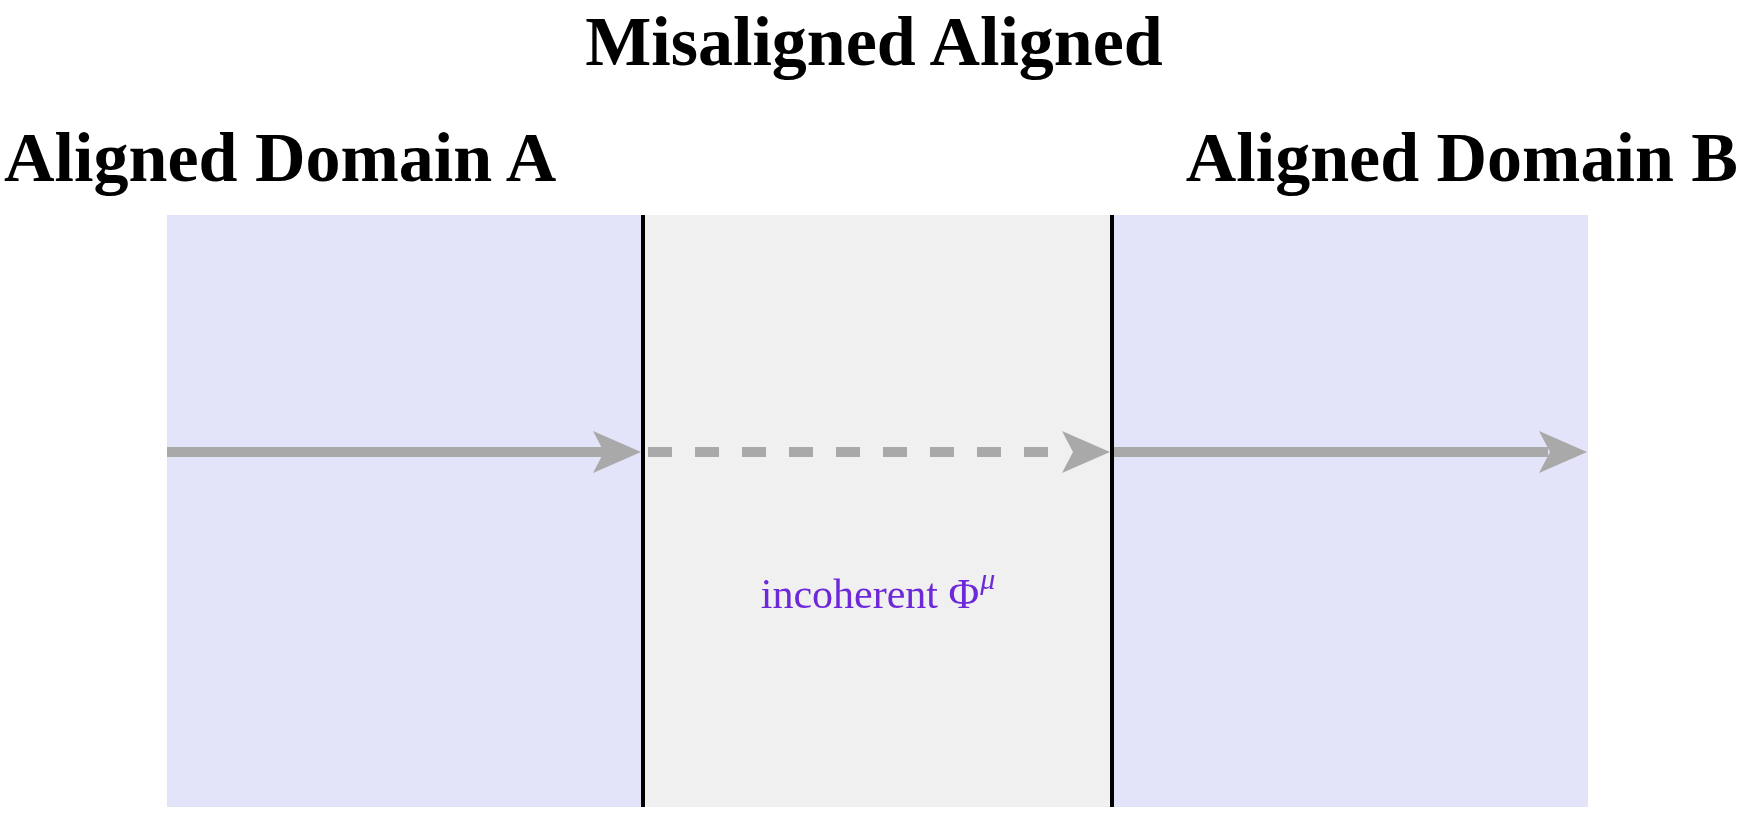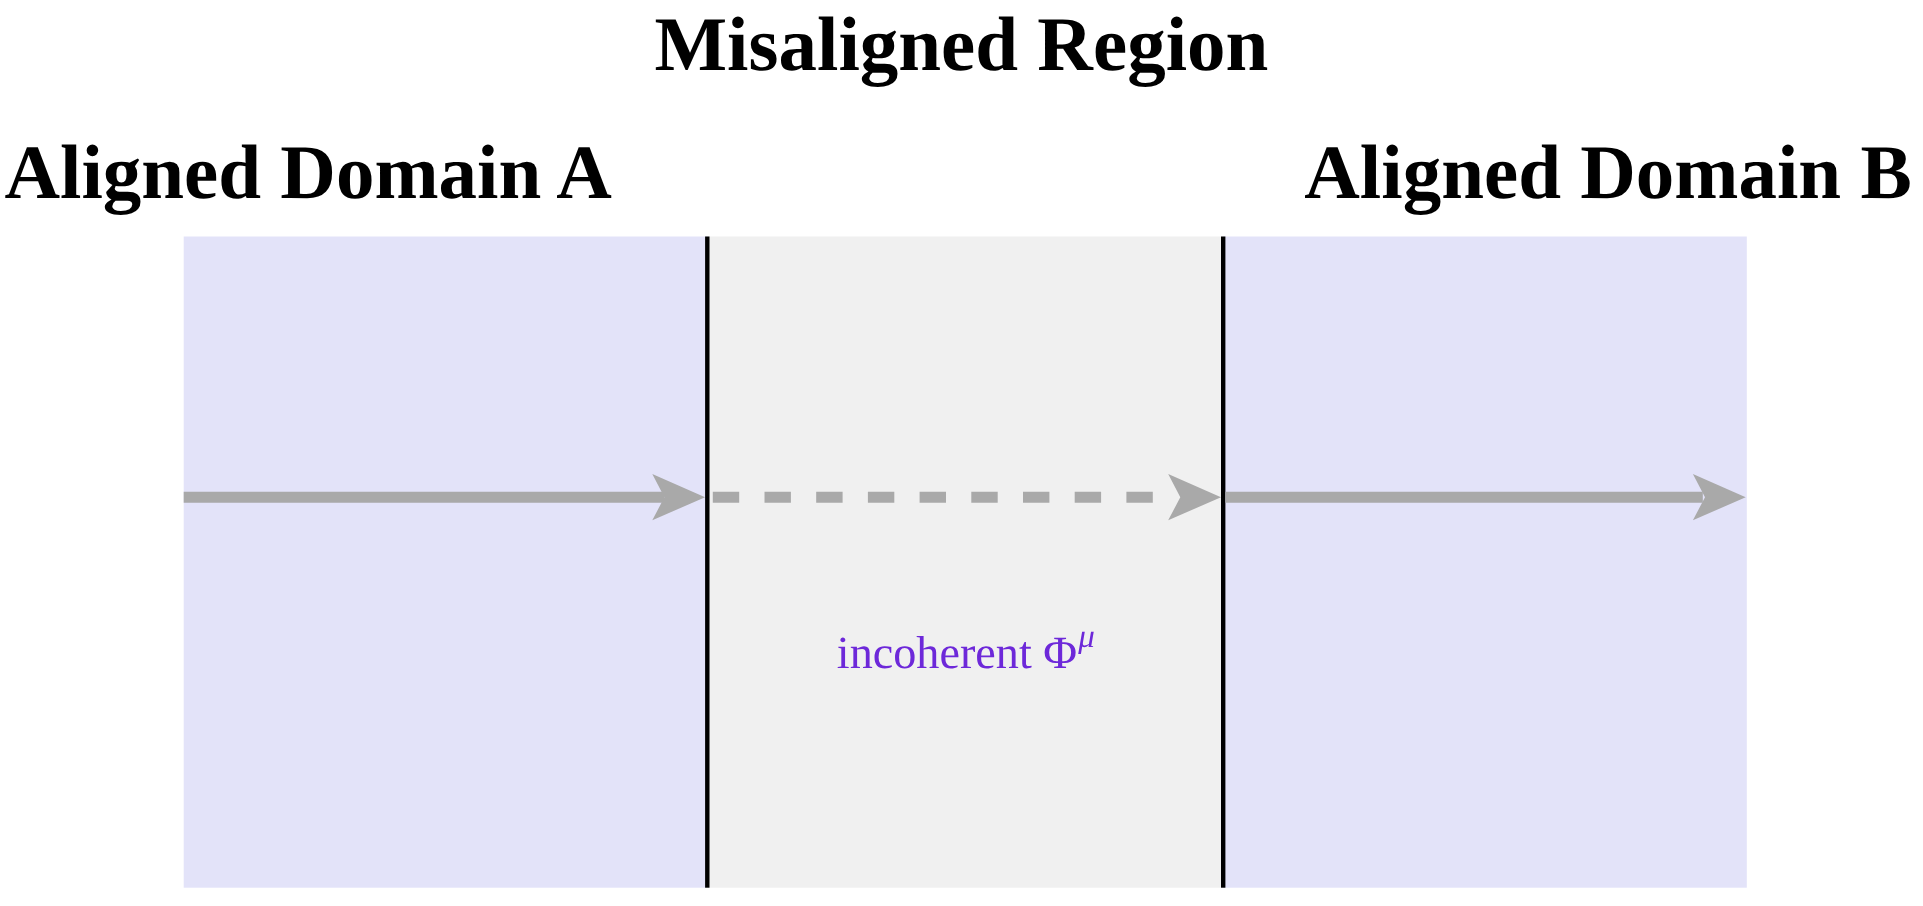--- a/index.html
+++ b/index.html
@@ -86,21 +86,21 @@
     position: relative;
     top: -4px;
     left: 1px;
   }
 </style>
 </head>
 <body>
 
 <div class="figure">
 
-  <div class="title">Misaligned Region</div>
+  <div class="title">Misaligned Aligned</div>
 
   <div class="domain-label label-a">Aligned Domain A</div>
 
   <div class="domain-label label-b">Aligned Domain B</div>
 
   <div class="band">
     <div class="region region-left" style="background: rgb(227, 227, 249);"></div>
     <div class="region region-middle" style="background: rgb(240, 240, 240);"></div>
     <div class="region region-right" style="background: rgb(227, 227, 249);"></div>
     <div class="divider divider-1" style="background: rgb(0, 0, 0);"></div>

